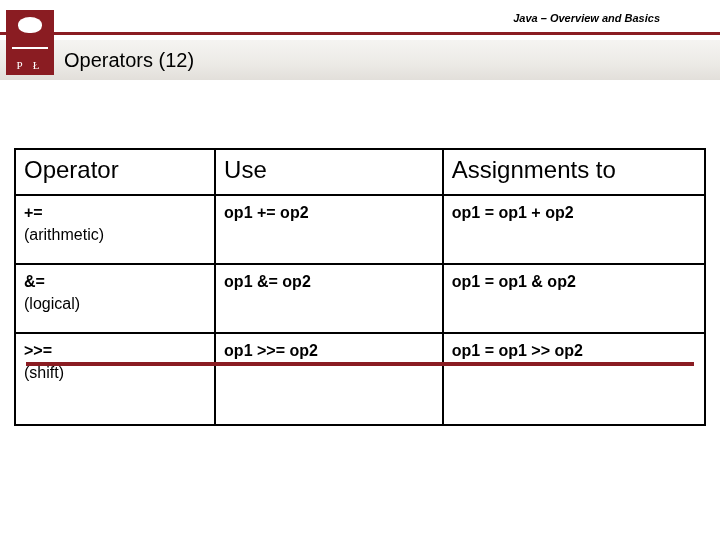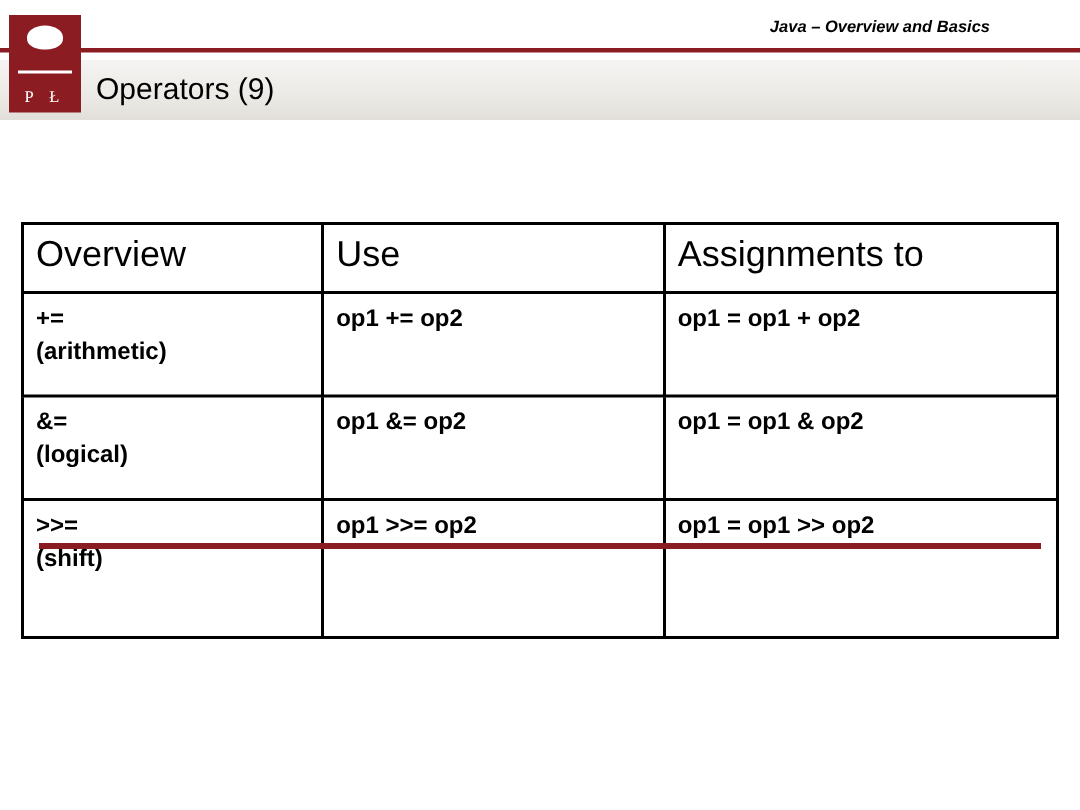--- a/index.html
+++ b/index.html
@@ -20,52 +20,52 @@
   .title-bar span { font-size: 20px; color:#000; }
 
   .heading { position:absolute; top:100px; left:100px; font-size:22px; font-weight:700; color:#000; }
 
   .tablewrap { position:absolute; top:148px; left:14px; width:692px; }
   table { border-collapse: collapse; width:100%; table-layout: fixed; }
   col.c1 { width: 29%; } col.c2 { width: 33%; } col.c3 { width: 38%; }
   th, td { border: 2px solid #000; text-align: left; vertical-align: top; padding: 6px 8px 18px 8px; color:#000; }
   th { font-size: 24px; font-weight: 400; padding-bottom: 10px; }
   td { font-size: 16px; font-weight: 700; line-height: 1.35; }
-  td .sub { display:block; font-weight:700; }
+  td .sub { display:block; font-weight:400; }
   td.extra { padding-bottom: 40px; }
 
   .bottom-rule { position:absolute; left:26px; bottom:50px; width:668px; height:4px; background:#8a1c22; }
 </style>
 </head>
 <body>
 
 <div class="slide">
 
   <div class="top-label">Java – Overview and Basics</div>
   <div class="top-rule"></div>
 
   <div class="logo-block">
     <div class="logo-letters">P  Ł</div>
   </div>
 
   <div class="title-bar">
-    <span>Operators (9)</span>
+    <span>Operators (12)</span>
   </div>
 
 
   <div class="tablewrap">
     <table>
       <colgroup>
           <col class="c1">
           <col class="c2">
           <col class="c3">
         </colgroup>
       <thead>
         <tr>
-          <th>Overview</th>
+          <th>Operator</th>
           <th>Use</th>
           <th>Assignments to</th>
         </tr>
       </thead>
       <tbody>
         <tr>
           <td>
             <span>+=</span>
             <span class="sub">(arithmetic)</span>
           </td>

